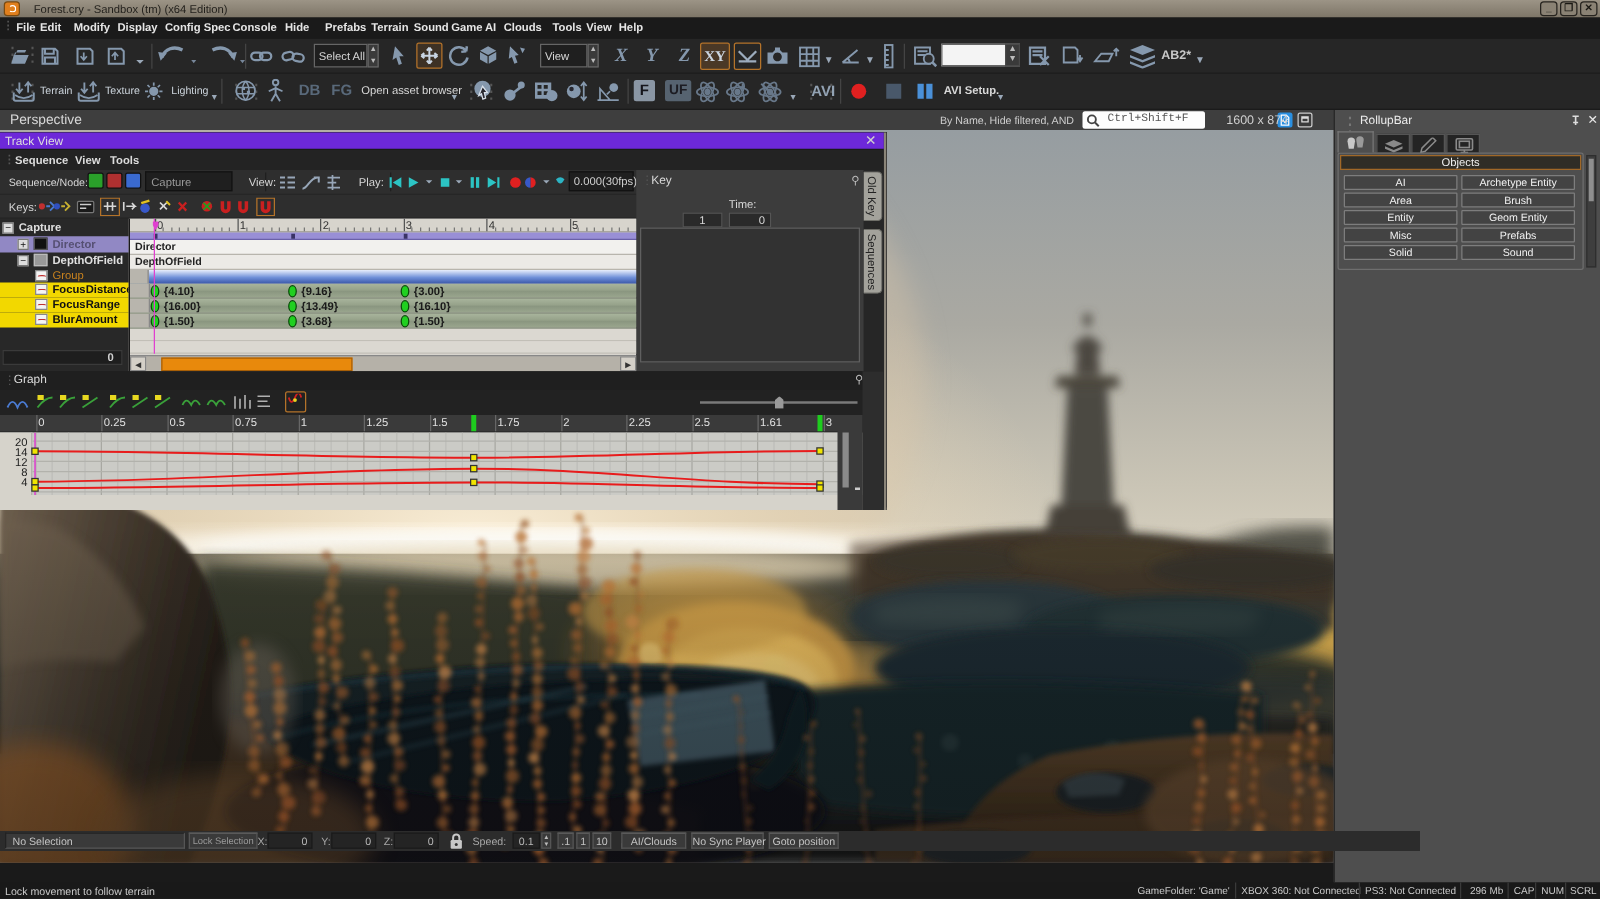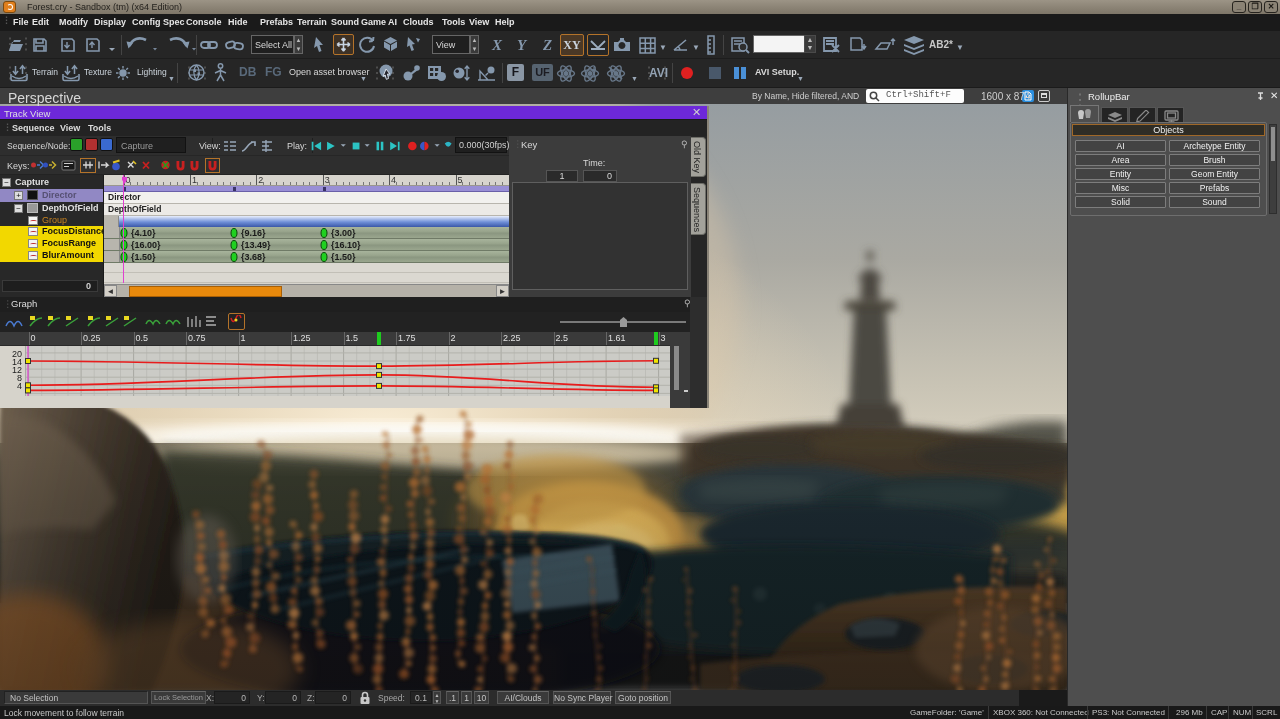--- a/index.html
+++ b/index.html
@@ -19,21 +19,21 @@
 #tb1{left:0;top:31px;width:1280px;height:28px;background:#262626;border-bottom:1px solid #1d1d1d}
 #tb2{left:0;top:59px;width:1280px;height:29px;background:#262626;border-bottom:1px solid #1b1b1b}
 .sep{width:1px;background:#444;height:20px;top:4px}
 .tbtxt{color:#8598ad;font-weight:bold}
 .orange-br{border:1px solid #b4732a;border-radius:2px}
 
 #vphead{left:0;top:88px;width:1067px;height:16px;background:#3e3e3e;color:#d8d8d8;font-size:9px}
 
 #scene{left:0;top:104px;width:1067px;height:586px;background:#888}
 
-#statusbar{left:0;top:690px;width:1019px;height:16px;background:#2c2c2c;font-size:8.5px;color:#a8a8a8}
+#statusbar{left:0;top:665px;width:1136px;height:16px;background:#2c2c2c;font-size:8.5px;color:#a8a8a8}
 #infobar{left:0;top:706px;width:1280px;height:13px;background:#191919;font-size:8.5px;color:#c9c9c9}
 .sfield{background:#3a3a3a;border:1px solid #222;border-bottom-color:#555;border-right-color:#555;color:#c4c4c4;font-size:8.5px;padding:0 5px;height:13px;top:1px;line-height:12px}
 .sbtn{background:#3a3a3a;border:1px solid #555;border-top-color:#666;color:#c4c4c4;font-size:8.5px;height:13px;top:1px;line-height:12px;text-align:center}
 .nfield{background:#242424;border:1px solid #1a1a1a;color:#b8b8b8;font-size:8.5px;height:13px;top:1px;line-height:12px;text-align:right;padding:0 3px}
 
 #rollup{left:1067px;top:88px;width:213px;height:618px;background:#4e4e4e;border-left:1px solid #292929}
 .rtab{top:2px;width:27px;height:15px;background:#242424;border:1px solid #555;border-bottom:none}
 .rbtn{width:91px;height:12px;background:#434343;border:1px solid #7d7d7d;border-radius:1px;color:#f2f2f2;font-size:8.5px;text-align:center;line-height:11px}
 
 #tview{left:0;top:106px;width:709px;height:302px;background:#282828;border-right:2px solid #8a8478;border-bottom:2px solid #8a8478}
@@ -836,21 +836,21 @@
 <span class="abs sep" style="left:672px;top:4px"></span>
 <span class="abs" style="left:681px;top:8px;width:12px;height:12px;background:#e02020;border-radius:50%"></span>
 <span class="abs" style="left:709px;top:8px;width:12px;height:12px;background:#49586a"></span>
 <span class="abs" style="left:734px;top:8px;width:4.5px;height:12px;background:#4a90d8"></span>
 <span class="abs" style="left:741px;top:8px;width:4.5px;height:12px;background:#4a90d8"></span>
 <span class="abs" style="left:755px;top:8px;color:#d8d8d8;font-size:9px;font-weight:bold">AVI Setup.</span>
 <span class="abs" style="left:797px;top:16px;color:#9aa8b8;font-size:7px">▼</span>
 </div>
 
 <div class="abs" id="vphead">
-  <span class="abs" style="left:8px;top:2px;font-size:14px">Perspective</span>
+  <span class="abs" style="left:8px;top:2px;font-size:11px">Perspective</span>
   <span class="abs" style="left:752px;top:3px;color:#cfcfcf;font-size:8.5px">By Name, Hide filtered, AND</span>
   <span class="abs" style="left:866px;top:1px;width:98px;height:14px;background:#fdfdfd;border-radius:2px;color:#333">
     <svg class="abs" style="left:3px;top:2px" width="11" height="11" viewBox="0 0 11 11" fill="none" stroke="#444" stroke-width="1.5">
           <circle cx="4.5" cy="4.5" r="3.2"></circle>
           <path d="M7,7 l3,3"></path>
         </svg>
     <span class="abs" style="left:20px;top:1px;font-family:'Liberation Mono',monospace;font-size:9px;color:#555">Ctrl+Shift+F</span>
   </span>
   <span class="abs" style="left:1022px;top:2px;width:12px;height:12px;background:#2a8fe0;border-radius:2px">
         <svg class="abs" style="left:1px;top:1px" width="10" height="10" viewBox="0 0 10 10" fill="#fff">

